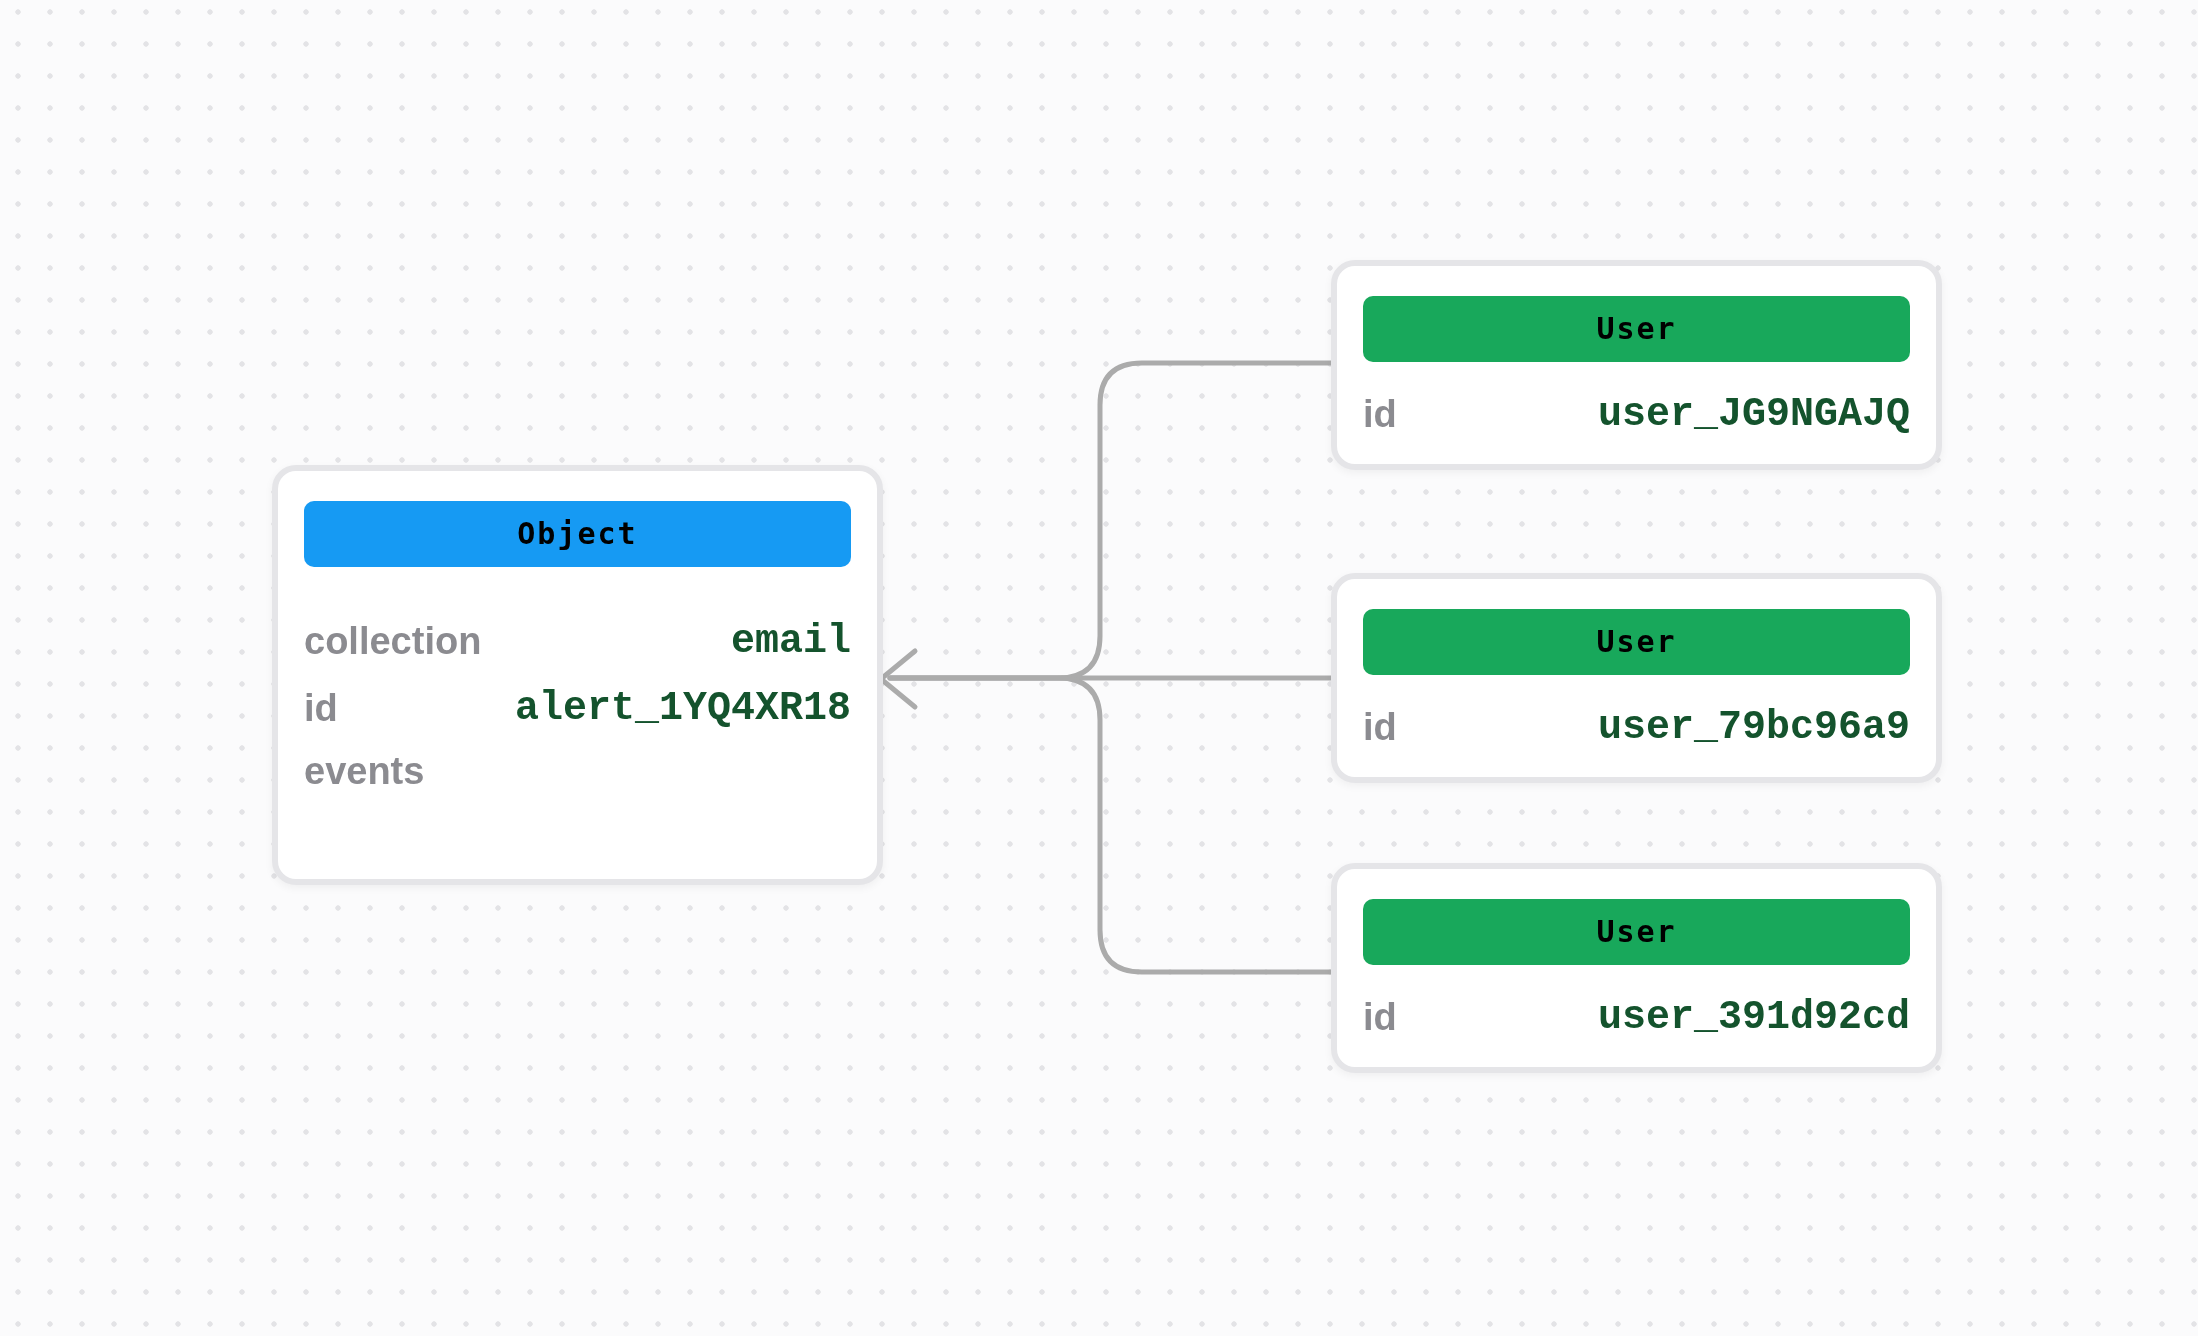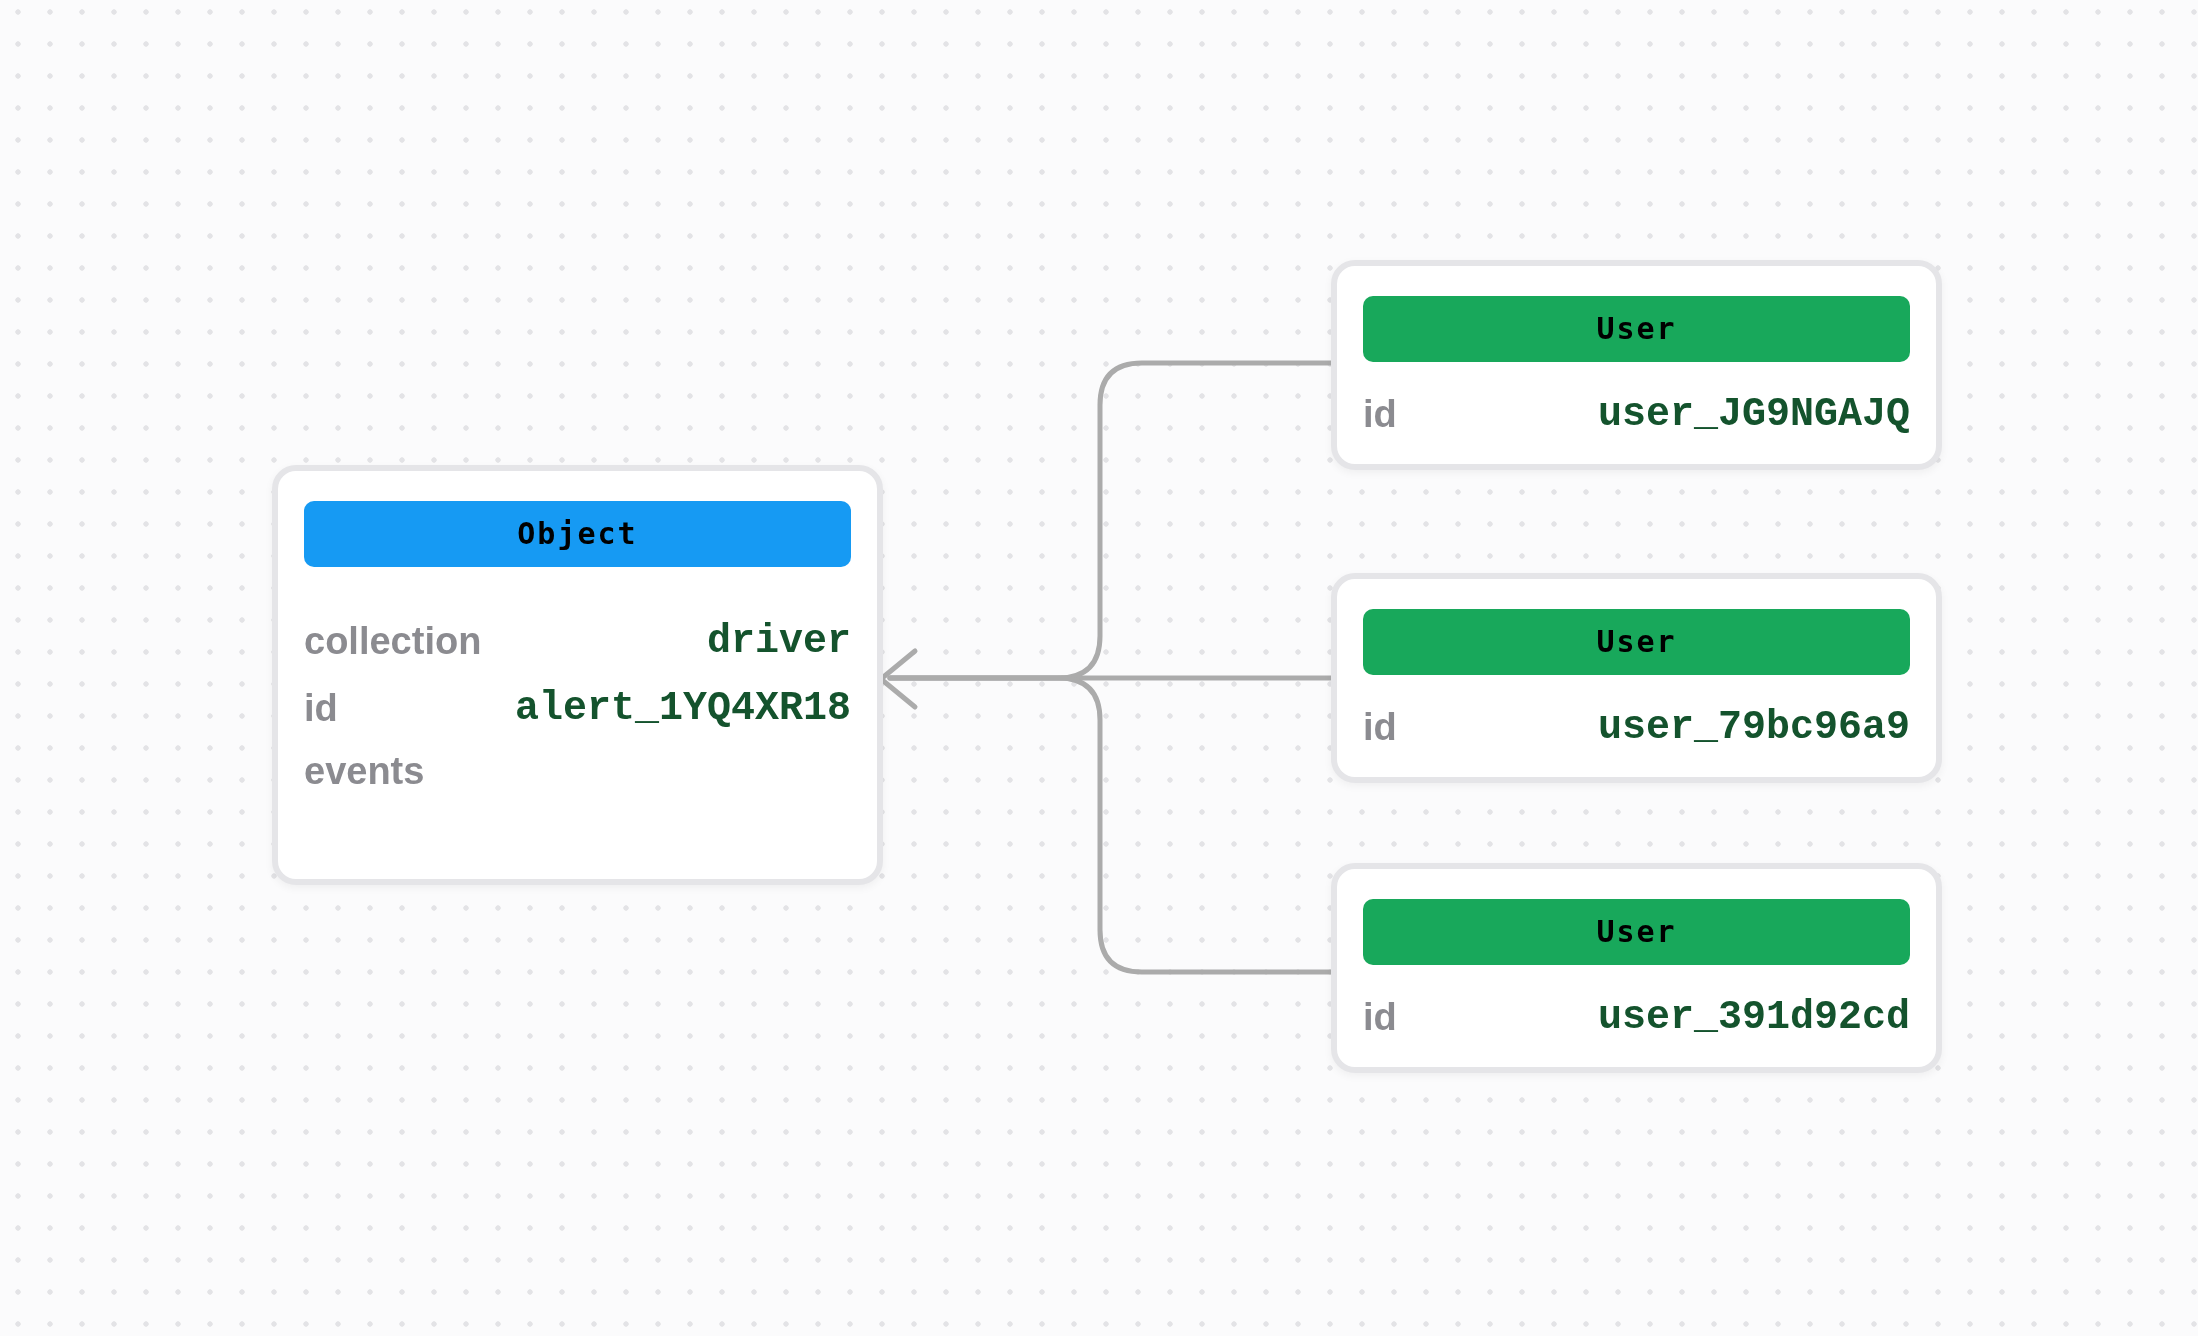--- a/index.html
+++ b/index.html
@@ -90,21 +90,21 @@
       <path d="M 1334 678 L 890 678"></path>
       <path d="M 1334 972 L 1142 972 Q 1100 972 1100 930 L 1100 720 Q 1100 678 1058 678 L 890 678"></path>
       <path d="M 915 651 L 881 679 L 915 707"></path>
     </g>
   </svg>
 
   <div class="node-card card-object">
     <div class="card-header header-blue">Object</div>
     <div class="field-row row-collection">
       <span class="field-label">collection</span>
-      <span class="field-value">driver</span>
+      <span class="field-value">email</span>
     </div>
     <div class="field-row row-id">
       <span class="field-label">id</span>
       <span class="field-value">alert_1YQ4XR18</span>
     </div>
     <div class="field-row row-events">
       <span class="field-label">events</span>
     </div>
   </div>
 

